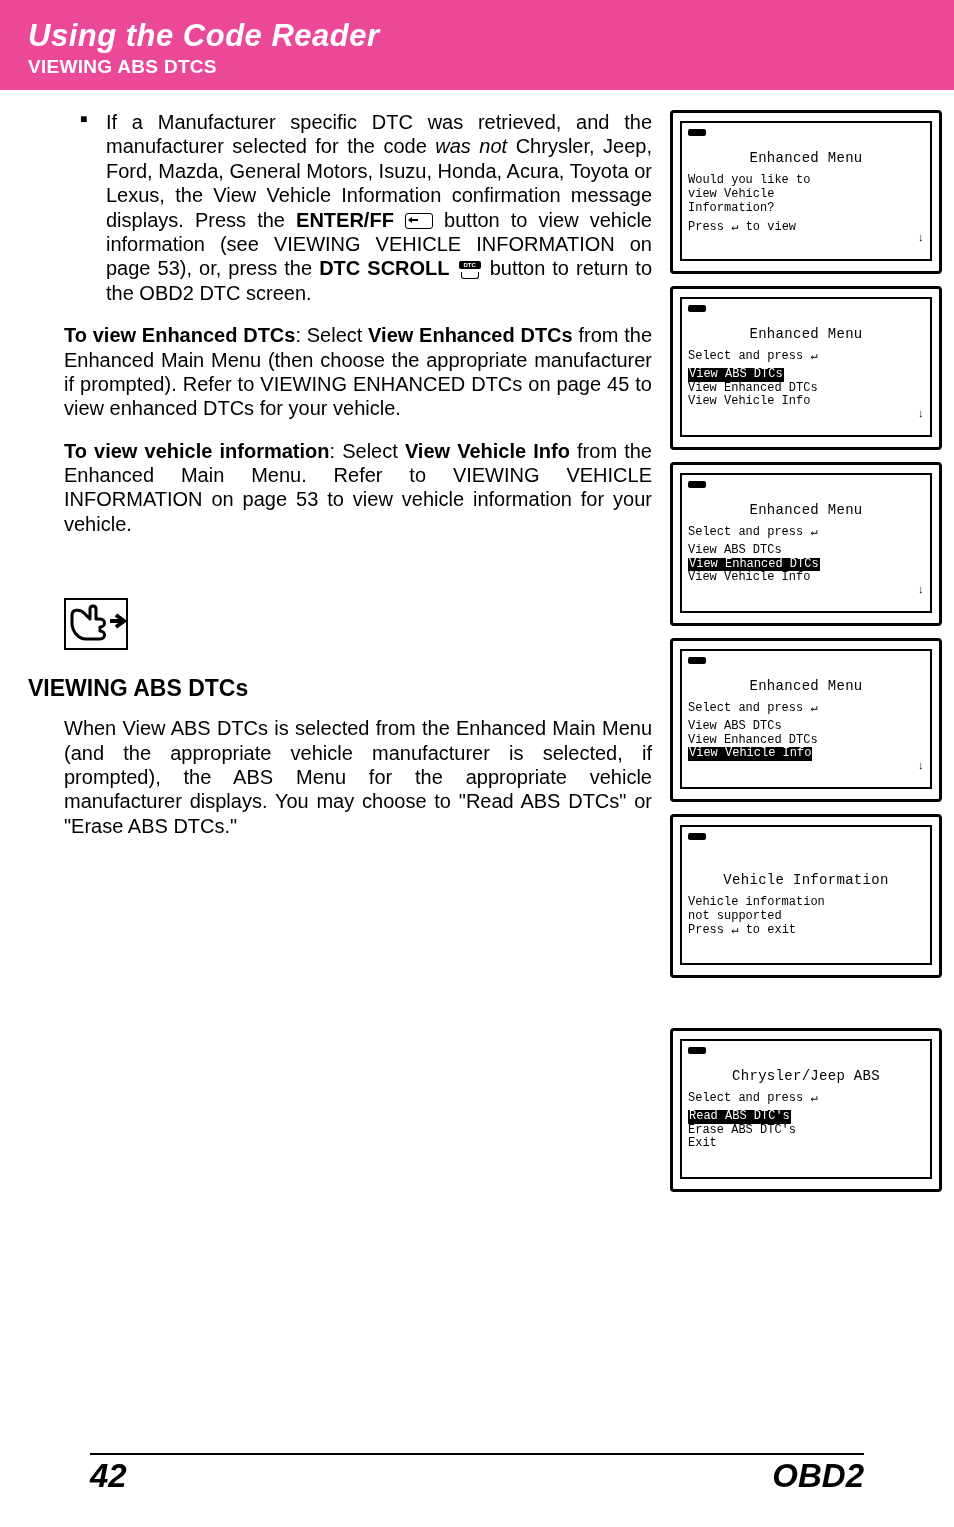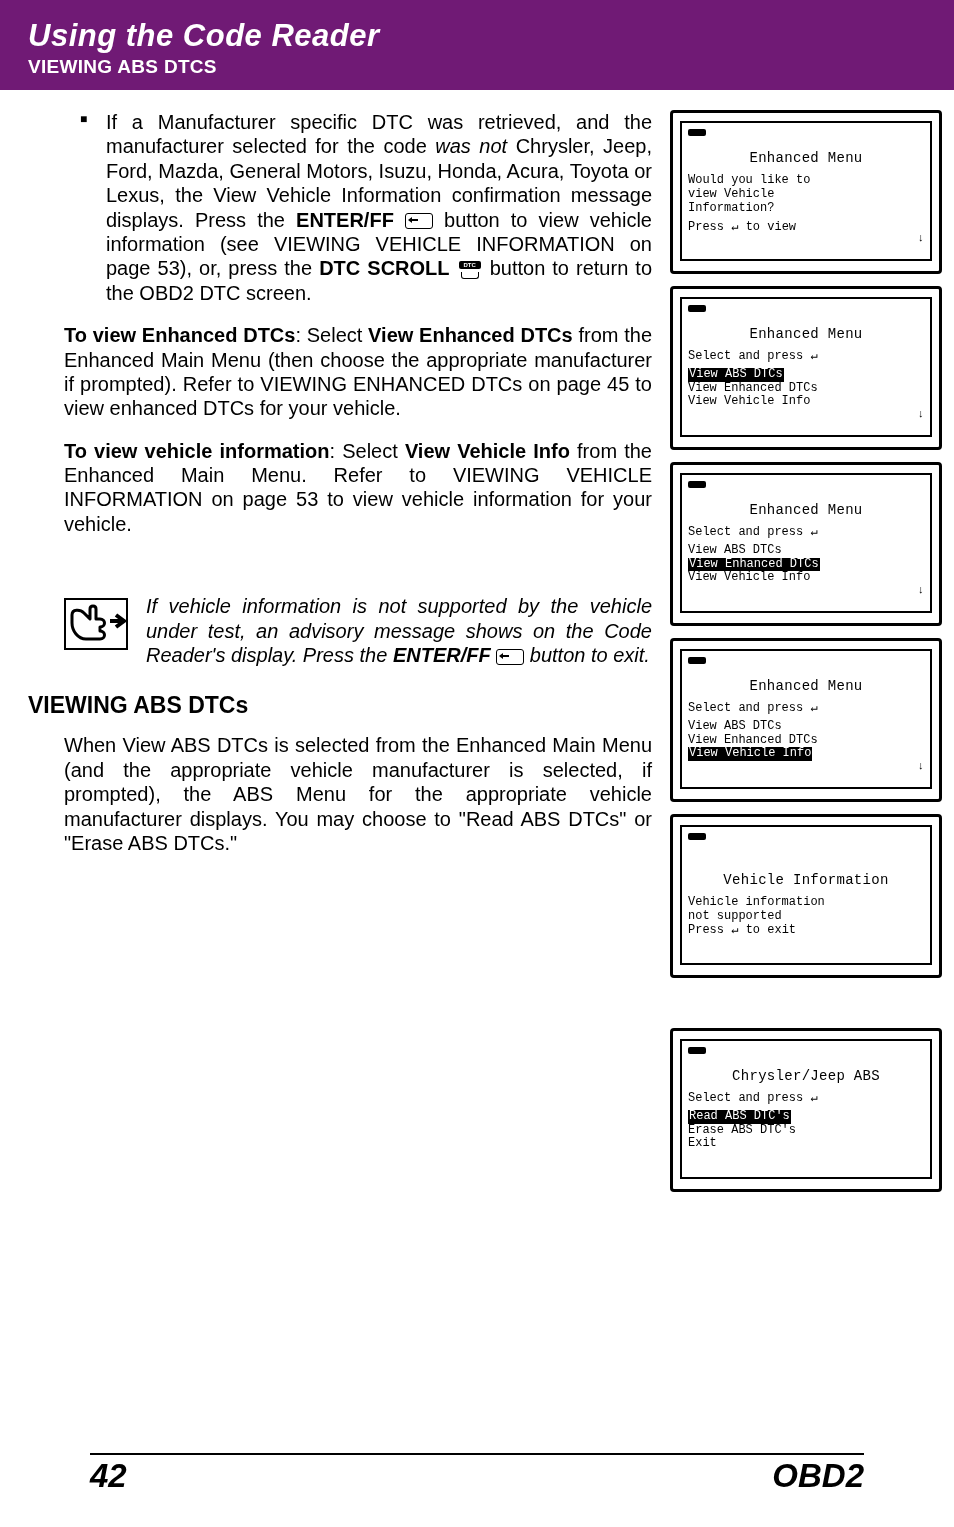--- a/index.html
+++ b/index.html
@@ -4,21 +4,21 @@
 <style>
   * { box-sizing: border-box; margin: 0; padding: 0; }
   html, body { width: 954px; height: 1527px; }
   body {
     font-family: Arial, Helvetica, sans-serif;
     background: #fff;
     color: #000;
     position: relative;
   }
   .header {
-    background: #701a75;
+    background: #ec4899;
     color: #fff;
     padding: 18px 28px 12px 28px;
   }
   .header-title {
     font-style: italic;
     font-weight: bold;
     font-size: 31px;
     letter-spacing: 0.5px;
   }
   .header-sub {
@@ -214,23 +214,20 @@
     </div>
 
     <div class="hand-note">
       <div class="hand-icon">
         <svg viewBox="0 0 60 46">
             <path d="M6 14 C 6 8 14 8 18 12 L 24 18 L 24 8 C 24 4 30 4 30 8 L 30 18 L 34 18 C 40 18 40 26 34 26 L 34 30 C 40 30 40 38 34 38 L 20 38 C 12 38 6 30 6 22 Z" fill="none" stroke="#000" stroke-width="3" stroke-linejoin="round"></path>
             <path d="M44 20 L 56 20" stroke="#000" stroke-width="4"></path>
             <path d="M50 14 L 58 20 L 50 26" fill="none" stroke="#000" stroke-width="4"></path>
           </svg>
       </div>
-      <div class="hand-text">
-        <span>If vehicle information is not supported by the vehicle under test, an advisory message shows on the Code Reader's display. Press the </span><span class="b">ENTER/FF</span> <span class="icon-enter"></span><span> button to exit.</span>
-      </div>
     </div>
 
     <div class="section-h">VIEWING ABS DTCs</div>
 
     <div class="para">When View ABS DTCs is selected from the Enhanced Main Menu (and the appropriate vehicle manufacturer is selected, if prompted), the ABS Menu for the appropriate vehicle manufacturer displays. You may choose to "Read ABS DTCs" or "Erase ABS DTCs."</div>
 
   </div>
 
   <div class="right">
 

